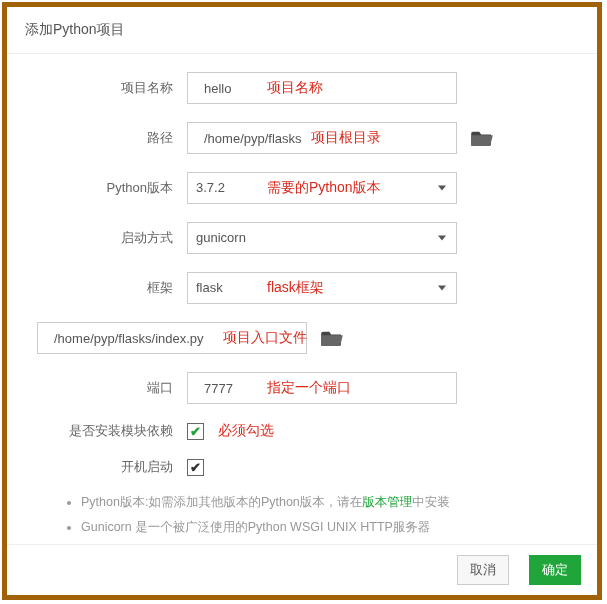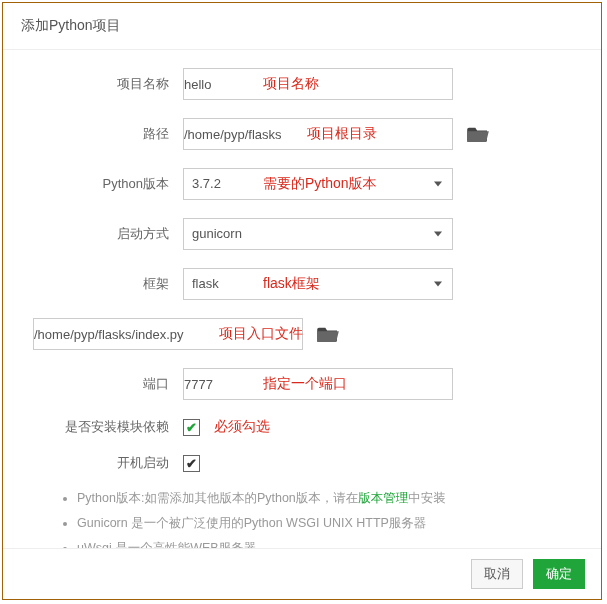--- a/index.html
+++ b/index.html
@@ -7,21 +7,21 @@
     font-family: "Microsoft YaHei", Arial, sans-serif;
     font-size: 13px;
     color: #555;
     background: #fff;
     width: 607px;
     height: 604px;
     overflow: hidden;
     position: relative;
   }
   .dialog {
-    border: 1px solid #a16207;
+    border: 5px solid #a16207;
     width: 600px;
     height: 598px;
     margin: 2px;
     background: #fff;
     display: flex;
     flex-direction: column;
   }
   .dialog-title {
     padding: 14px 18px 14px 18px;
     border-bottom: 1px solid #eee;
@@ -48,21 +48,21 @@
   }
   .form-control {
     position: relative;
     flex: 0 0 auto;
     width: 270px;
   }
   .text-input {
     width: 100%;
     height: 32px;
     border: 1px solid #ccc;
-    padding: 4px 0;
+    padding: 4px 16px;
     font-size: 13px;
     color: #555;
     outline: none;
     font-family: inherit;
   }
   .select-box {
     width: 100%;
     height: 32px;
     border: 1px solid #ccc;
     padding: 4px 24px 4px 8px;
@@ -138,21 +138,21 @@
     margin-left: 24px;
   }
   .hints .link {
     color: #20a53a;
   }
   .dialog-footer {
     border-top: 1px solid #eee;
     padding: 10px 16px;
     display: flex;
     justify-content: flex-end;
-    gap: 10px;
+    gap: 20px;
   }
   .btn {
     min-width: 52px;
     height: 30px;
     padding: 0 12px;
     border: 1px solid #ccc;
     background: #f7f7f7;
     color: #555;
     font-size: 13px;
     cursor: pointer;

